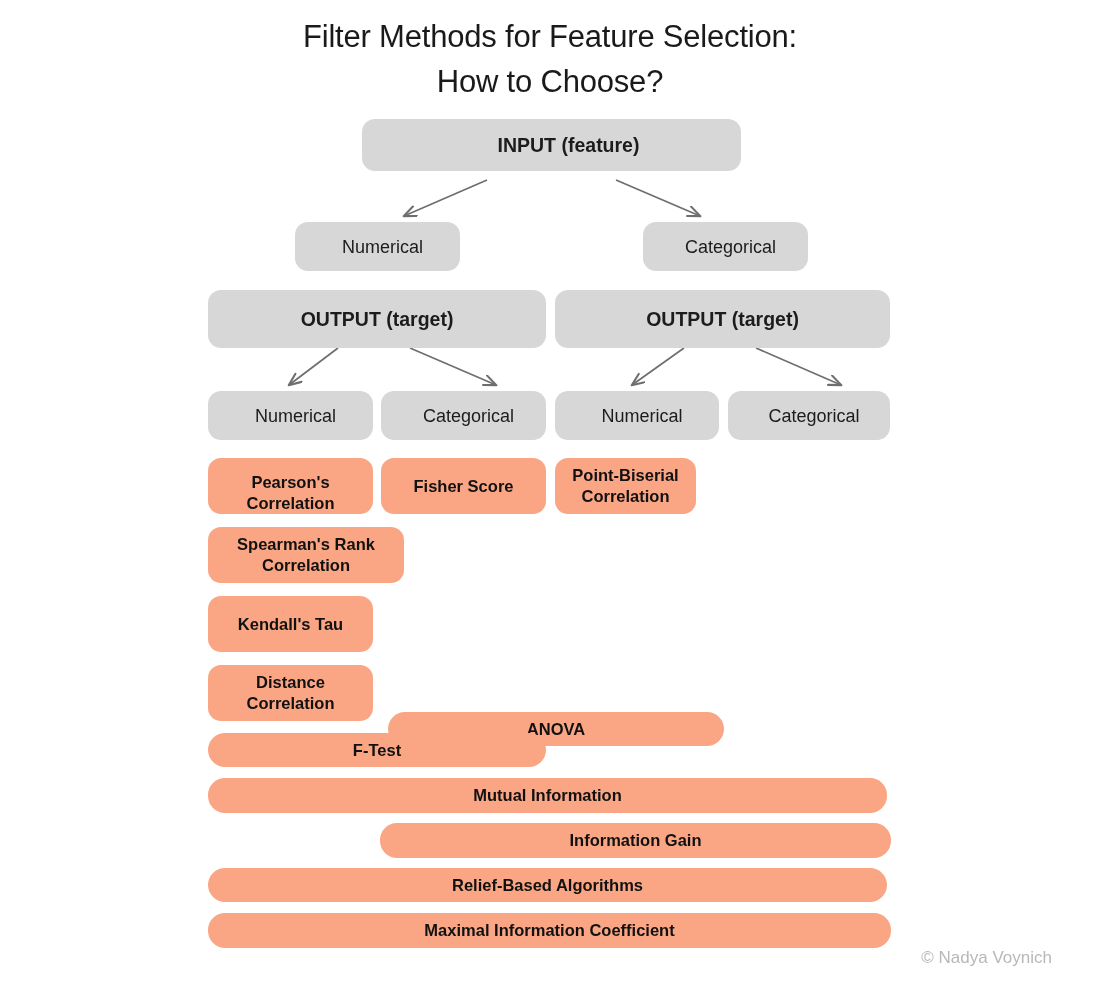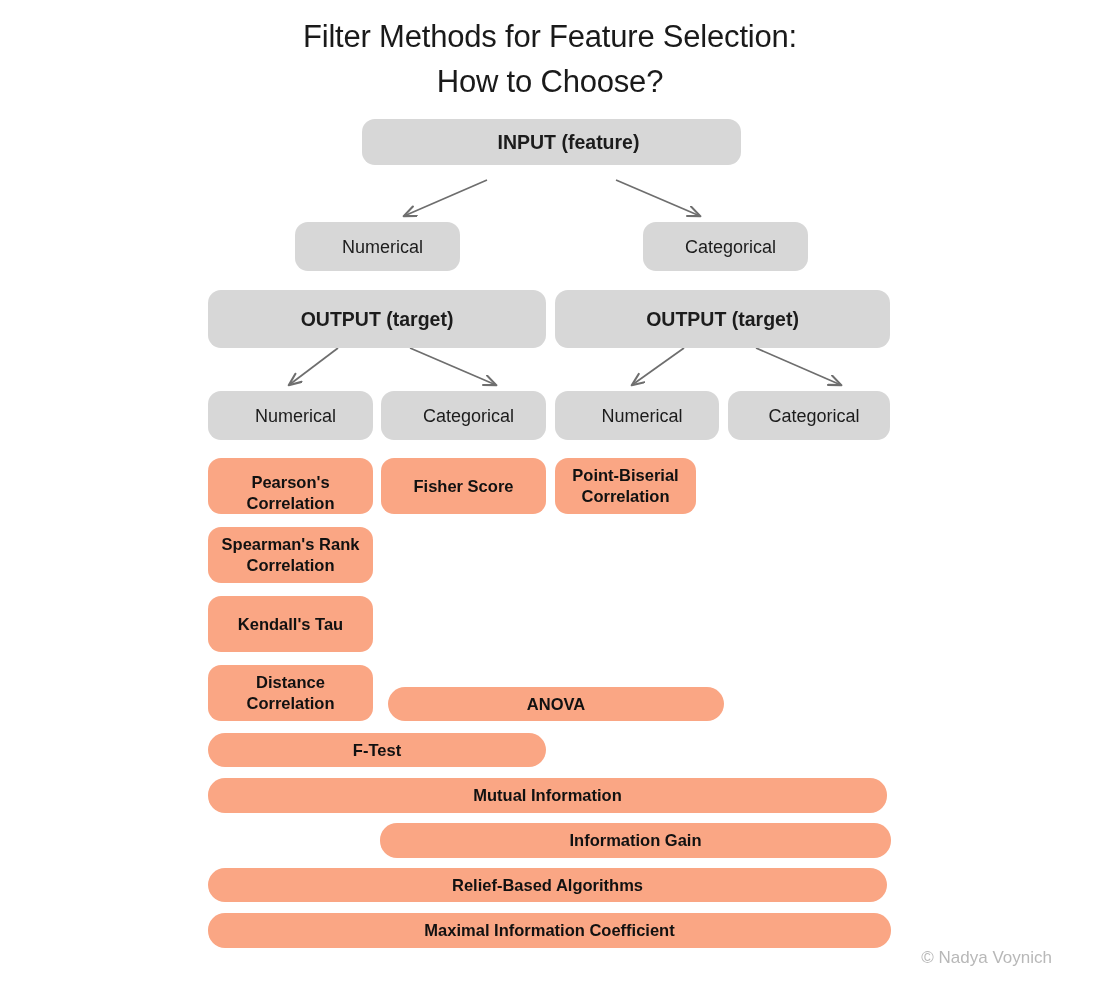--- a/index.html
+++ b/index.html
@@ -98,21 +98,21 @@
       <path d="M616,180 L700,216"></path>
 
       <path d="M338,348 L289,385"></path>
       <path d="M410,348 L496,385"></path>
 
       <path d="M684,348 L632,385"></path>
       <path d="M756,348 L841,385"></path>
     </g>
   </svg>
 
-  <div class="node gray bold f20" style="left:362px; top:119px; width:379px; height:46px;padding-left:40px;">
+  <div class="node gray bold f20" style="left:362px; top:119px; width:379px; height:52px;padding-left:40px;">
     <span class="txt">INPUT (feature)</span>
   </div>
 
   <div class="node gray reg f18" style="left:295px; top:222px; width:165px; height:49px;">
     <span class="txt">Numerical</span>
   </div>
   <div class="node gray reg f18" style="left:643px; top:222px; width:165px; height:49px;">
     <span class="txt">Categorical</span>
   </div>
 
@@ -132,40 +132,40 @@
   <div class="node gray reg f18" style="left:555px; top:391px; width:164px; height:49px;">
     <span class="txt">Numerical</span>
   </div>
   <div class="node gray reg f18" style="left:728px; top:391px; width:162px; height:49px;">
     <span class="txt">Categorical</span>
   </div>
 
   <div class="node orange bold f17" style="left:208px; top:458px; width:165px; height:56px;align-items:flex-end;">
     <span class="txt">Pearson's Correlation</span>
   </div>
-  <div class="node orange bold f17" style="left:208px; top:527px; width:165px; height:56px;">
+  <div class="node orange bold f17" style="left:208px; top:527px; width:196px; height:56px;">
     <span class="txt">Spearman's Rank Correlation</span>
   </div>
   <div class="node orange bold f17" style="left:208px; top:596px; width:165px; height:56px;align-items:center;">
     <span class="txt">Kendall's Tau</span>
   </div>
   <div class="node orange bold f17" style="left:208px; top:665px; width:165px; height:56px;">
     <span class="txt">Distance Correlation</span>
   </div>
 
   <div class="node orange bold f17" style="left:381px; top:458px; width:165px; height:56px;">
     <span class="txt">Fisher Score</span>
   </div>
 
   <div class="node orange bold f17" style="left:555px; top:458px; width:141px; height:56px;">
     <span class="txt">Point-Biserial Correlation</span>
   </div>
 
 
-  <div class="node orange pill bold f17" style="left:388px; top:687px; width:336px; height:34px;">
+  <div class="node orange pill bold f17" style="left:388px; top:712px; width:336px; height:34px;">
     <span class="txt">ANOVA</span>
   </div>
 
   <div class="node orange pill bold f17" style="left:208px; top:733px; width:338px; height:34px;">
     <span class="txt">F-Test</span>
   </div>
 
   <div class="node orange pill bold f17" style="left:208px; top:778px; width:679px; height:35px;">
     <span class="txt">Mutual Information</span>
   </div>

